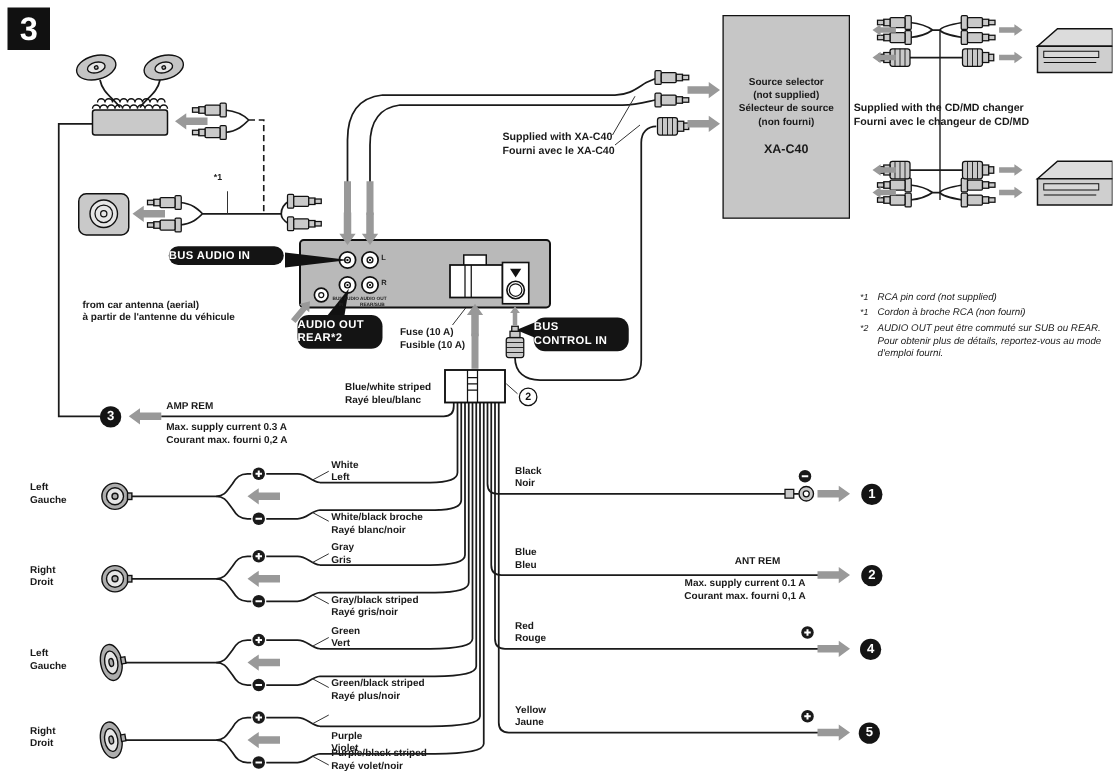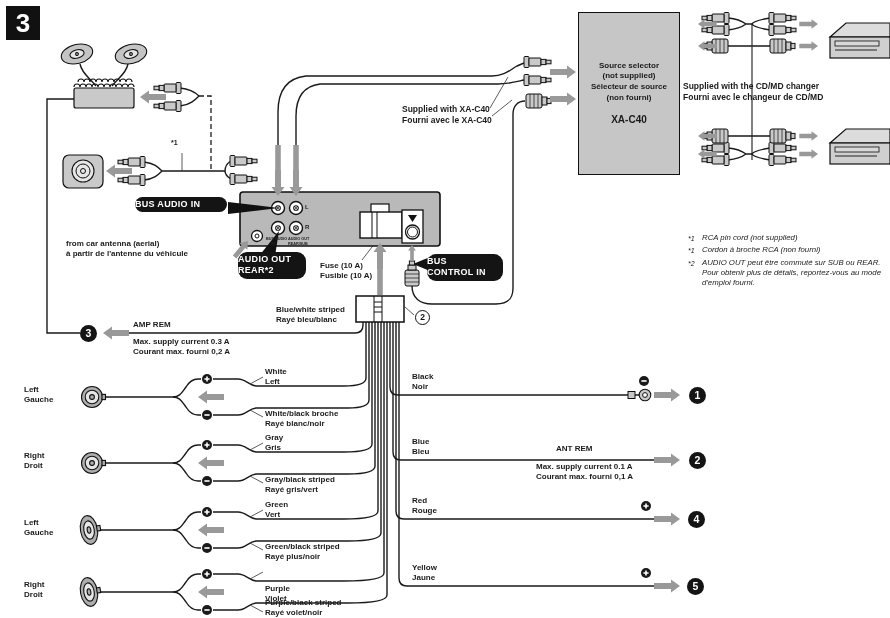--- a/index.html
+++ b/index.html
@@ -1,21 +1,21 @@
 <!DOCTYPE html>
 <html><head>
 <meta charset="utf-8">
 <style>
   html,body{margin:0;padding:0}
   body{width:890px;height:618px;position:relative;background:#fff;overflow:hidden;
        font-family:"Liberation Sans",sans-serif;color:#1a1a1a}
   .abs{position:absolute}
   .lbl{position:absolute;font-weight:bold;font-size:8px;line-height:1.25;white-space:nowrap}
   .lbl.md{font-size:8.5px}
-  .rt{text-align:left}
+  .rt{text-align:center}
   .tiny{position:absolute;font-weight:bold;font-size:3.8px;line-height:1.1;white-space:nowrap;color:#222}
   .jk{position:absolute;font-weight:bold;font-size:6px;color:#222}
   .badge-black{position:absolute;background:#141414;color:#fff;font-weight:bold;font-size:9px;
        line-height:1.25;text-align:left;border-radius:9px;padding:2px 0;letter-spacing:.3px}
   .numc{position:absolute;width:17px;height:17px;border-radius:50%;background:#141414;color:#fff;
        font-weight:bold;font-size:10.5px;line-height:17px;text-align:center}
   .numo{position:absolute;width:13px;height:13px;border-radius:50%;background:#fff;border:1.2px solid #111;
        color:#111;font-weight:bold;font-size:8.5px;line-height:13px;text-align:center}
   .step{position:absolute;left:6px;top:6px;width:34px;height:34px;background:#111;color:#fff;
        font-weight:bold;font-size:26px;line-height:34px;text-align:center}
@@ -417,21 +417,21 @@
 <div class="lbl" style="left:24px;top:451px">
   <div>Right</div>
   <div>Droit</div>
 </div>
 <div class="lbl" style="left:265px;top:433px">
   <div>Gray</div>
   <div>Gris</div>
 </div>
 <div class="lbl" style="left:265px;top:475px">
   <div>Gray/black striped</div>
-  <div>Rayé gris/vert</div>
+  <div>Rayé gris/noir</div>
 </div>
 
 <div class="lbl" style="left:24px;top:518px">
   <div>Left</div>
   <div>Gauche</div>
 </div>
 <div class="lbl" style="left:265px;top:500px">
   <div>Green</div>
   <div>Vert</div>
 </div>

